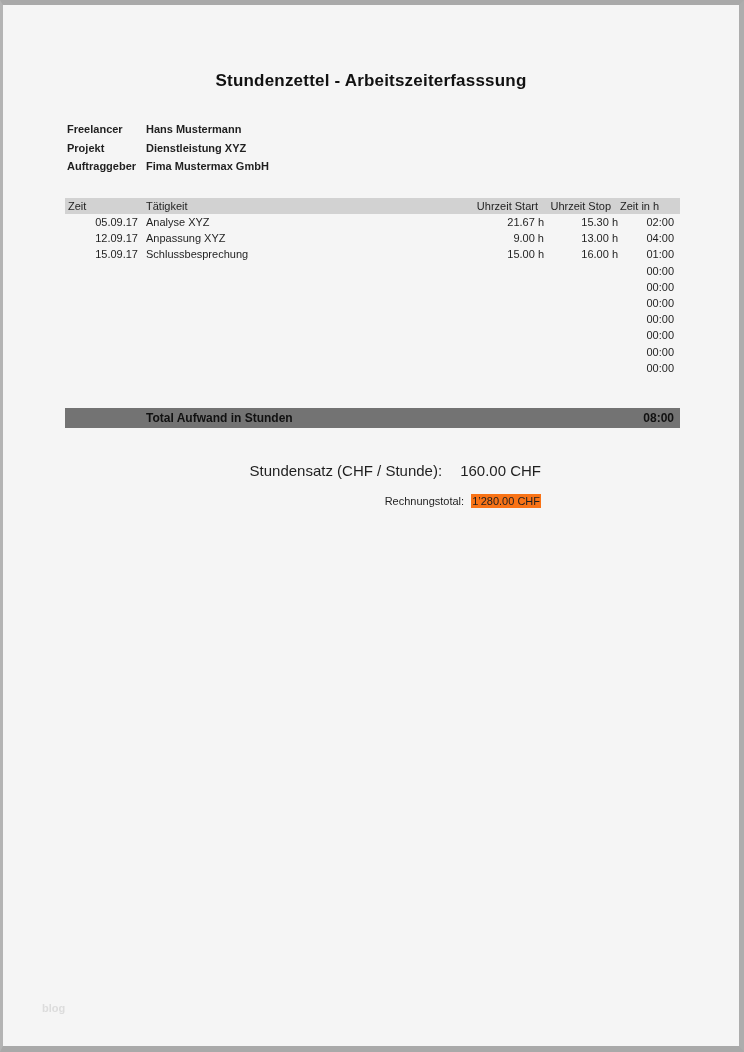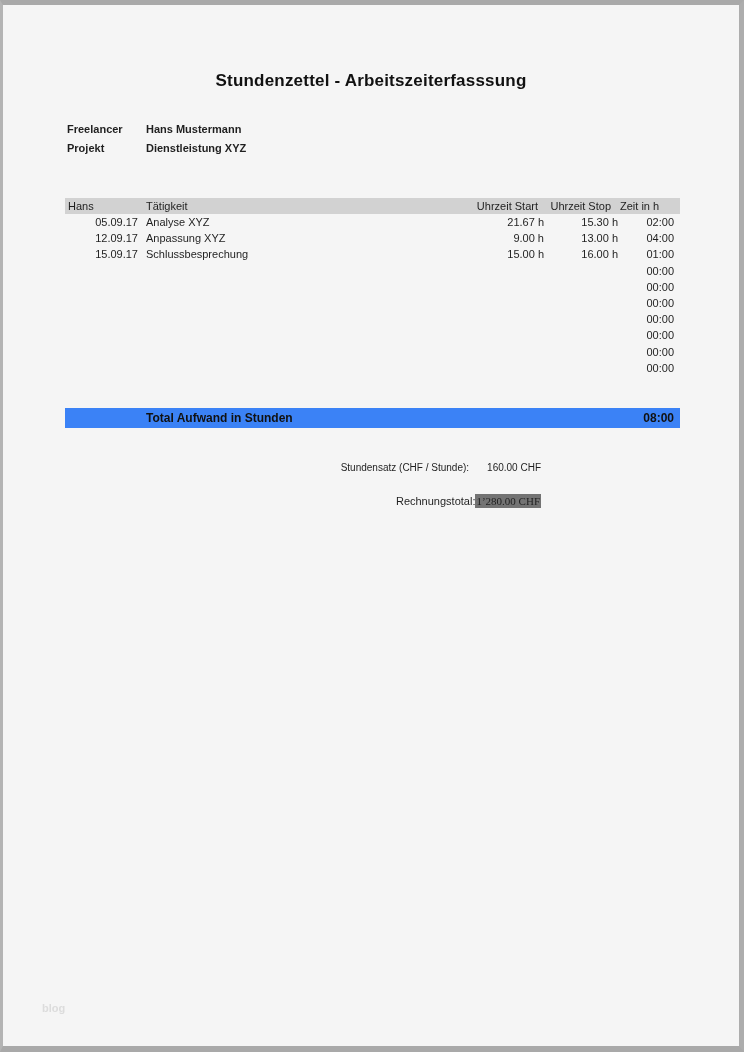--- a/index.html
+++ b/index.html
@@ -50,37 +50,37 @@
   th.h-stop   { text-align:right; padding-right:9px; }
   th.h-zeit   { text-align:right; padding-right:32px; }
   td.c-datum  { text-align:right; padding-right:4px; }
   td.c-taet   { text-align:left;  padding-left:4px; }
   td.c-start  { text-align:right; padding-right:2px; }
   td.c-stop   { text-align:right; padding-right:2px; }
   td.c-zeit   { text-align:right; padding-right:6px; }
 
   .total-row {
     position:absolute; top:403px; left:62px; width:615px; height:20px;
-    background:#3b82f6; display:flex; align-items:center;
+    background:#737373; display:flex; align-items:center;
     font-size:12px; font-weight:bold; color:#111;
   }
   .total-row .total-label { padding-left:81px; flex:1; }
   .total-row .total-value { padding-right:6px; }
 
   .rate-line {
     position:absolute; top:457px; left:0; width:538px;
-    text-align:right; font-size:10px;
+    text-align:right; font-size:15px;
   }
   .rate-line .rate-value { margin-left:18px; }
 
   .invoice-line {
     position:absolute; top:490px; left:0; width:538px;
     text-align:right; font-size:11px;
   }
-  .invoice-line .invoice-value { background:#737373; padding:1px 1px;font-family:Liberation Serif, serif; }
+  .invoice-line .invoice-value { margin-left:7px; background:#f97316; padding:1px 1px; }
 
   .watermark {
     position:absolute; top:997px; left:39px;
     font-size:11px; font-weight:bold; color:#dcdcdc;
   }
 </style>
 </head>
 <body>
 
 <div class="page">
@@ -89,33 +89,37 @@
 
   <div class="info-block">
     <div class="info-row">
       <span class="info-label">Freelancer</span>
       <span class="info-value">Hans Mustermann</span>
     </div>
     <div class="info-row">
       <span class="info-label">Projekt</span>
       <span class="info-value">Dienstleistung XYZ</span>
     </div>
+    <div class="info-row">
+      <span class="info-label">Auftraggeber</span>
+      <span class="info-value">Fima Mustermax GmbH</span>
+    </div>
   </div>
 
   <table class="time-table">
     <colgroup>
       <col class="col-datum">
         <col class="col-taet">
         <col class="col-start">
         <col class="col-stop">
         <col class="col-zeit">
     </colgroup>
     <thead>
       <tr>
-        <th class="h-datum">Hans</th>
+        <th class="h-datum">Zeit</th>
         <th class="h-taet">Tätigkeit</th>
         <th class="h-start">Uhrzeit Start</th>
         <th class="h-stop">Uhrzeit Stop</th>
         <th class="h-zeit">Zeit in h</th>
       </tr>
     </thead>
     <tbody>
       <tr>
         <td class="c-datum">05.09.17</td>
         <td class="c-taet">Analyse XYZ</td>

